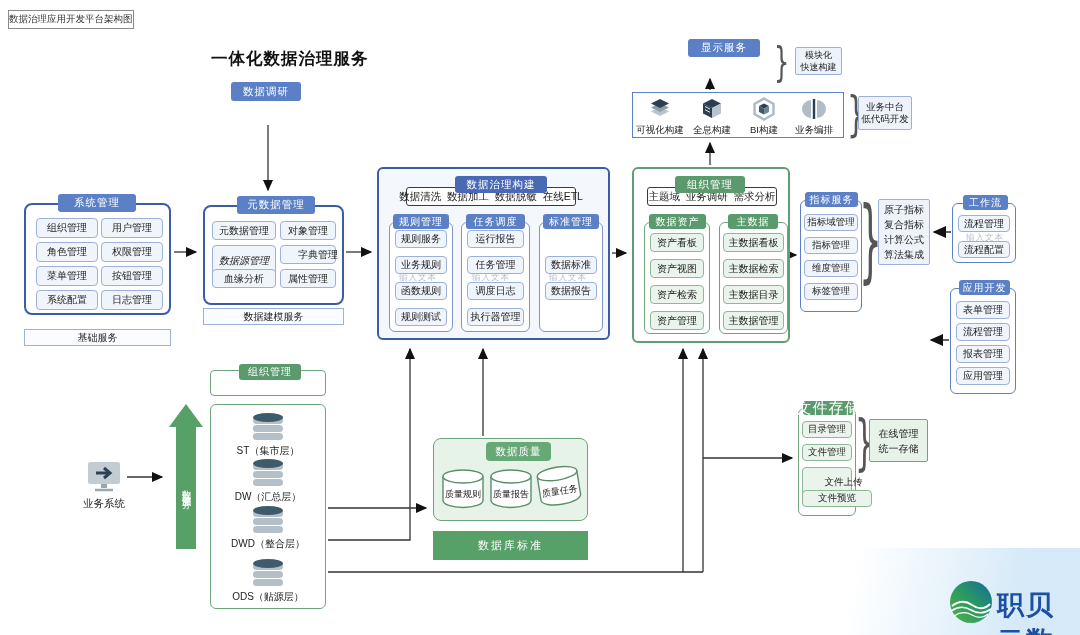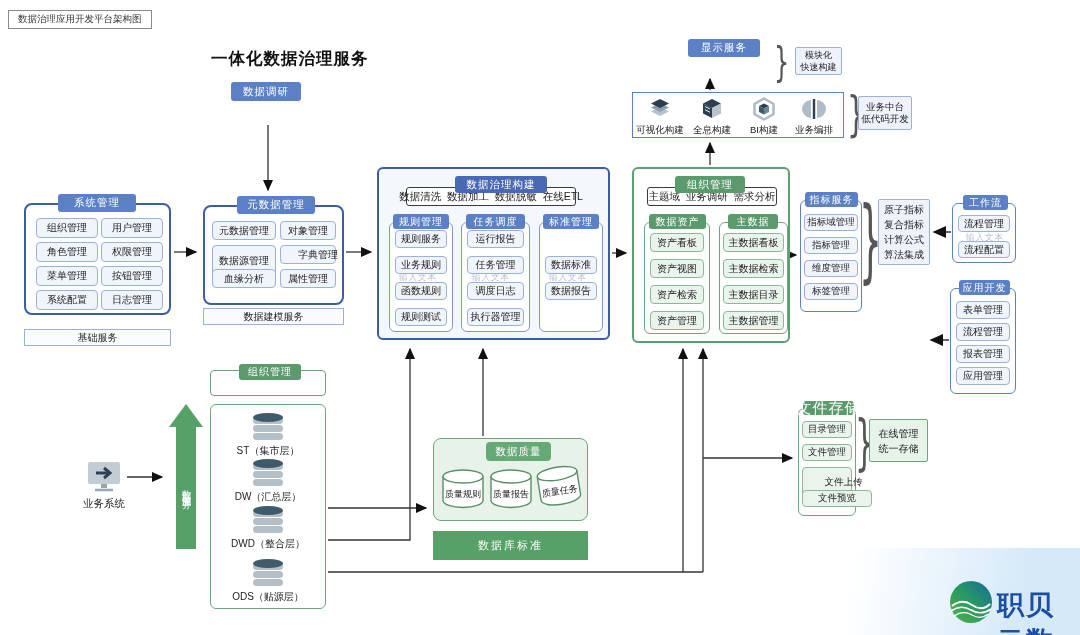--- a/index.html
+++ b/index.html
@@ -32,21 +32,21 @@
          font-family:"DejaVu Sans",sans-serif;transform-origin:left top;}
   .lbl{font-size:10px;color:#222;white-space:nowrap;z-index:3;text-align:center;}
   .overlay{position:absolute;left:0;top:0;z-index:1;}
   .shaft{background:#57a068;display:flex;align-items:center;justify-content:center;z-index:2;}
   .vtext{writing-mode:vertical-rl;text-orientation:upright;color:#fff;font-size:9.5px;letter-spacing:2px;}
   .tri-up{width:0;height:0;border-left:17px solid transparent;border-right:17px solid transparent;
           border-bottom:23px solid #57a068;z-index:2;}
   .cylwrap{z-index:3;display:flex;flex-direction:column;align-items:center;}
   .qlabel{position:absolute;left:0;right:0;top:20px;text-align:center;font-size:9px;color:#222;z-index:4;}
   .title{font-weight:bold;font-size:16.5px;color:#111;letter-spacing:1px;z-index:3;}
-  .doctag{border:1px solid #8a8a8a;background:#fff;font-size:9.5px;padding:2px 9px;color:#333;z-index:3;}
+  .doctag{border:1px solid #8a8a8a;background:#fff;font-size:9.5px;padding:2px 0;color:#333;z-index:3;}
   .barfooter{display:flex;align-items:center;justify-content:center;background:#57a068;color:#fff;
              font-size:11px;letter-spacing:2px;z-index:3;}
   .qualitybox{background:#e7f2e9;border:1px solid #6fa57d;border-radius:8px;z-index:2;}
   .icncell{display:flex;flex-direction:column;align-items:center;z-index:3;}
   .icnlabel{font-size:9.5px;margin-top:3px;white-space:nowrap;}
   .logotext{font-size:27px;font-weight:bold;color:#1a4fa4;letter-spacing:2px;z-index:3;}
   .cornerwash{background:linear-gradient(100deg,rgba(224,238,250,0) 5%,rgba(211,232,248,0.95) 75%);z-index:0;}
 </style>
 </head>
 <body>
@@ -142,21 +142,21 @@
   <div class="abs item blue" style="left:36px;top:266px;width:62px;height:20px;">菜单管理</div>
   <div class="abs item blue" style="left:101px;top:266px;width:62px;height:20px;">按钮管理</div>
   <div class="abs item blue" style="left:36px;top:290px;width:62px;height:20px;">系统配置</div>
   <div class="abs item blue" style="left:101px;top:290px;width:62px;height:20px;">日志管理</div>
   <div class="abs bar" style="left:24px;top:329px;width:147px;height:17px;">基础服务</div>
 
   <div class="abs group" style="left:203px;top:205px;width:141px;height:100px;"></div>
   <div class="abs tab blue" style="left:237px;top:196px;width:78px;height:18px;">元数据管理</div>
   <div class="abs item blue" style="left:212px;top:221px;width:64px;height:19px;">元数据管理</div>
   <div class="abs item blue" style="left:280px;top:221px;width:56px;height:19px;">对象管理</div>
-  <div class="abs item blue" style="left:212px;top:245px;width:64px;height:31px;">数据源管理</div>
+  <div class="abs item blue" style="left:212px;top:245px;width:64px;height:31px;font-style:italic;">数据源管理</div>
   <div class="abs item blue" style="left:280px;top:245px;width:56px;height:19px;padding-left:20px;">字典管理</div>
   <div class="abs item blue" style="left:212px;top:269px;width:64px;height:19px;">血缘分析</div>
   <div class="abs item blue" style="left:280px;top:269px;width:56px;height:19px;">属性管理</div>
   <div class="abs bar" style="left:203px;top:308px;width:141px;height:17px;">数据建模服务</div>
 
   <div class="abs group fill" style="left:377px;top:167px;width:233px;height:173px;border-radius:6px;"></div>
   <div class="abs tab bluedark" style="left:455px;top:176px;width:92px;height:17px;">数据治理构建</div>
   <div class="abs strip" style="left:406px;top:187px;width:170px;height:19px;">数据清洗  数据加工  数据脱敏  在线ETL</div>
 
   <div class="abs group thin" style="left:389px;top:222px;width:64px;height:110px;"></div>

